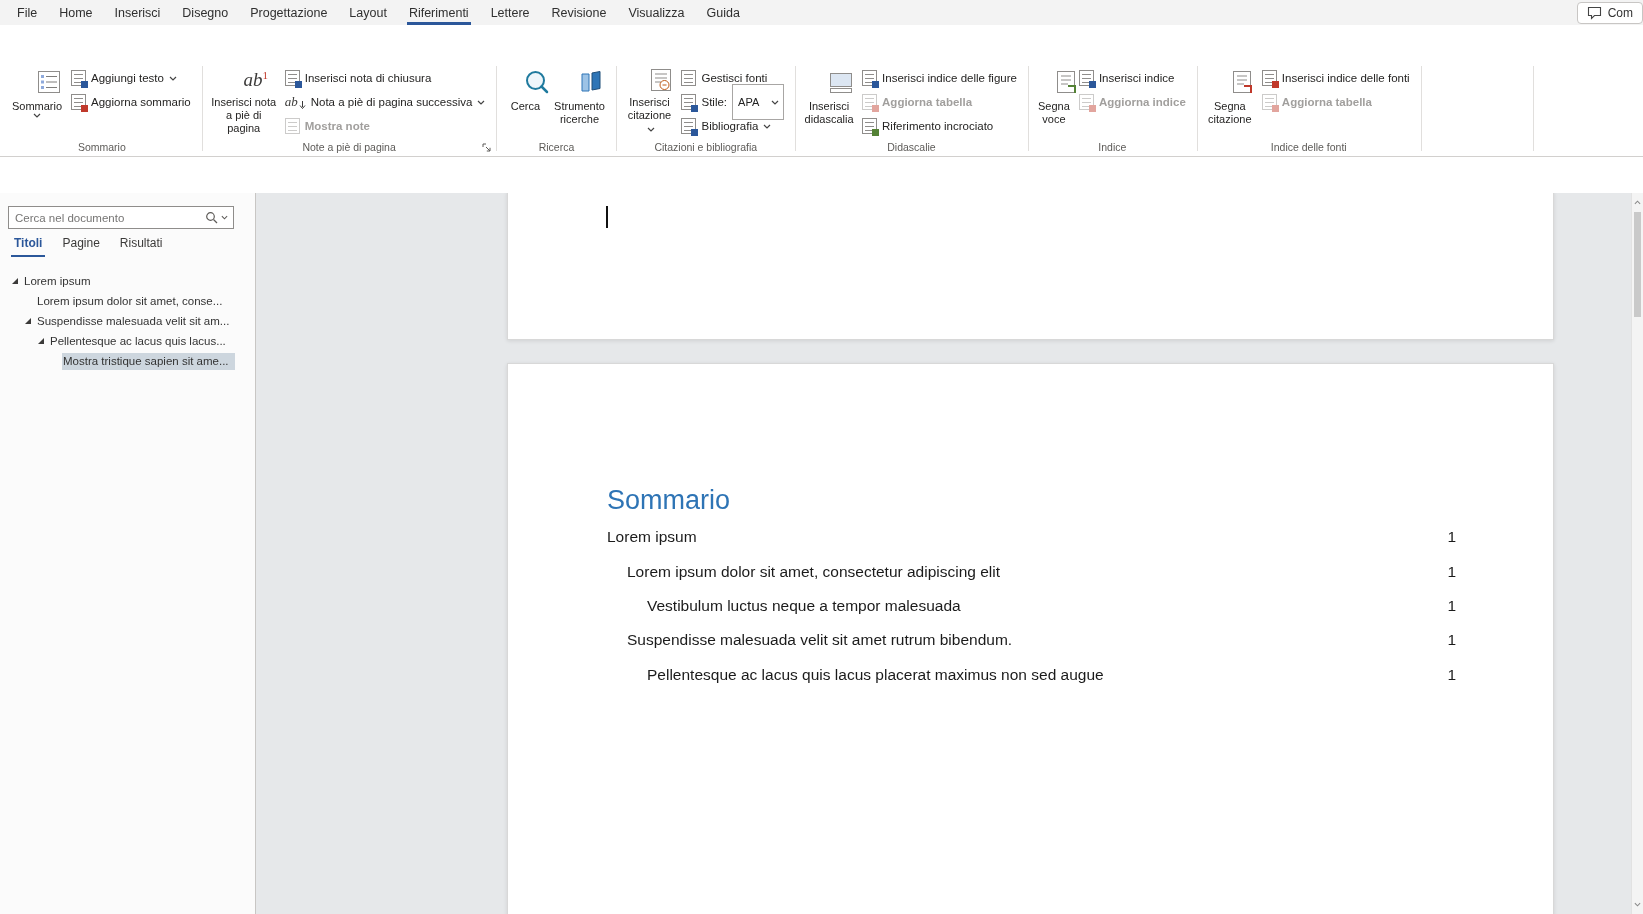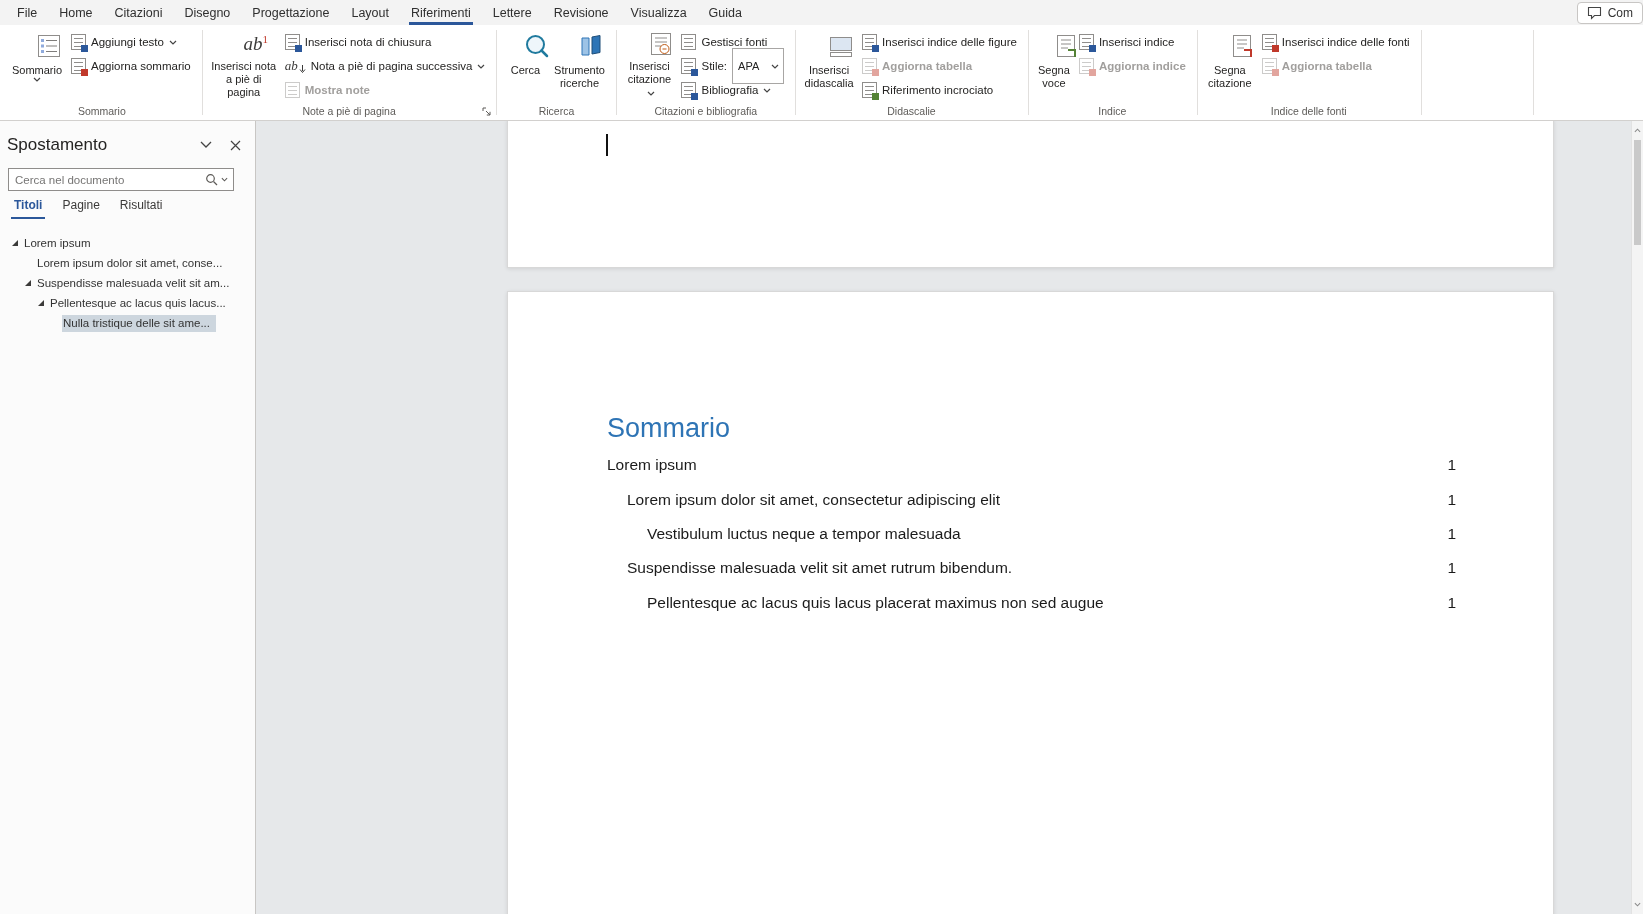--- a/index.html
+++ b/index.html
@@ -1,20 +1,20 @@
 <!DOCTYPE html>
 <html style="--accent: #2b579a; --heading: #2e74b5; --sel: #cdd6de; --dis: #a19f9d;"><head>
 <meta charset="utf-8">
 <style>
   :root{--accent:#2b579a;--heading:#2e74b5;--sel:#cdd6de;--dis:#a19f9d;}
   *{margin:0;padding:0;box-sizing:border-box;}
   html,body{width:1643px;height:914px;overflow:hidden;}
   body{font-family:"Liberation Sans",sans-serif;color:#252423;background:#fff;}
   svg{display:block;}
-  .app{width:100%;height:100%;display:flex;flex-direction:column;}
+  .app{width:100%;height:100%;display:flex;flex-direction:column;gap:36px;}
 
   
   .menubar{height:25px;flex:none;background:#f3f3f3;display:flex;align-items:stretch;padding-left:6px;position:relative;}
   .mtabs{display:flex;align-items:stretch;}
   .mtab{padding:0 11px;display:flex;align-items:center;font-size:12.5px;color:#2f2f2f;position:relative;cursor:default;}
   .mtab.active::after{content:"";position:absolute;left:9px;right:9px;bottom:0;height:3px;background:var(--accent);}
   .comments-btn{position:absolute;right:0;top:2px;height:22px;display:flex;align-items:center;gap:6px;padding:0 9px;border:1px solid #c8c6c4;border-radius:4px;background:#fff;font-size:12px;color:#333;}
 
   
   .ribbon{height:96px;flex:none;background:#fff;border-bottom:1px solid #d2d0ce;display:flex;align-items:stretch;padding-left:2px;}
@@ -89,21 +89,21 @@
 
         <div class="mtab">
           <span>File</span>
         </div>
 
         <div class="mtab">
           <span>Home</span>
         </div>
 
         <div class="mtab">
-          <span>Citazioni</span>
+          <span>Inserisci</span>
         </div>
 
         <div class="mtab">
           <span>Disegno</span>
         </div>
 
         <div class="mtab">
           <span>Progettazione</span>
         </div>
 
@@ -389,35 +389,20 @@
     <div class="rgroup" style="width:112px">
       <div class="rg-content"></div>
         <div class="rg-label"></div>
     </div>
 
   </div>
 
   <div class="app-body">
 
     <aside class="navpane">
-      <div class="nav-header">
-        <span class="nav-title">Spostamento</span>
-        <span class="nav-hicons">
-          <span>
-              <svg width="12" height="8" viewBox="0 0 12 8">
-                <path d="M1 1 L6 6 L11 1" fill="none" stroke="#444" stroke-width="1.3"></path>
-              </svg>
-            </span>
-          <span>
-              <svg width="11" height="11" viewBox="0 0 11 11">
-                <path d="M1 1 L10 10 M10 1 L1 10" stroke="#444" stroke-width="1.2"></path>
-              </svg>
-            </span>
-        </span>
-      </div>
       <div class="nav-search">
         <input placeholder="Cerca nel documento" style="">
         <span>
             <svg width="13" height="13" viewBox="0 0 13 13">
               <circle cx="5.5" cy="5.5" r="3.8" fill="none" stroke="#5d5b58" stroke-width="1.2"></circle>
               <line x1="8.5" y1="8.5" x2="12" y2="12" stroke="#5d5b58" stroke-width="1.2"></line>
             </svg>
           </span>
         <span>
             <svg width="7" height="5" viewBox="0 0 8 5">
@@ -470,21 +455,21 @@
             </span>
             <span class="tlabel">Pellentesque ac lacus quis lacus...</span>
           </div>
 
           <div class="tree-item selected" style="--lvl: 3;">
             <span class="arrow" style="visibility: hidden;">
               <svg width="8" height="8" viewBox="0 0 8 8">
                 <polygon points="7,1 7,7 1,7" fill="#3b3a39"></polygon>
               </svg>
             </span>
-            <span class="tlabel">Nulla tristique delle sit ame...</span>
+            <span class="tlabel">Mostra tristique sapien sit ame...</span>
           </div>
         </div>
     </aside>
 
     <div class="docarea">
       <div class="page page1">
         <div class="caret"></div>
       </div>
       <div class="page page2">
         <h1 class="toc-title">Sommario</h1>

